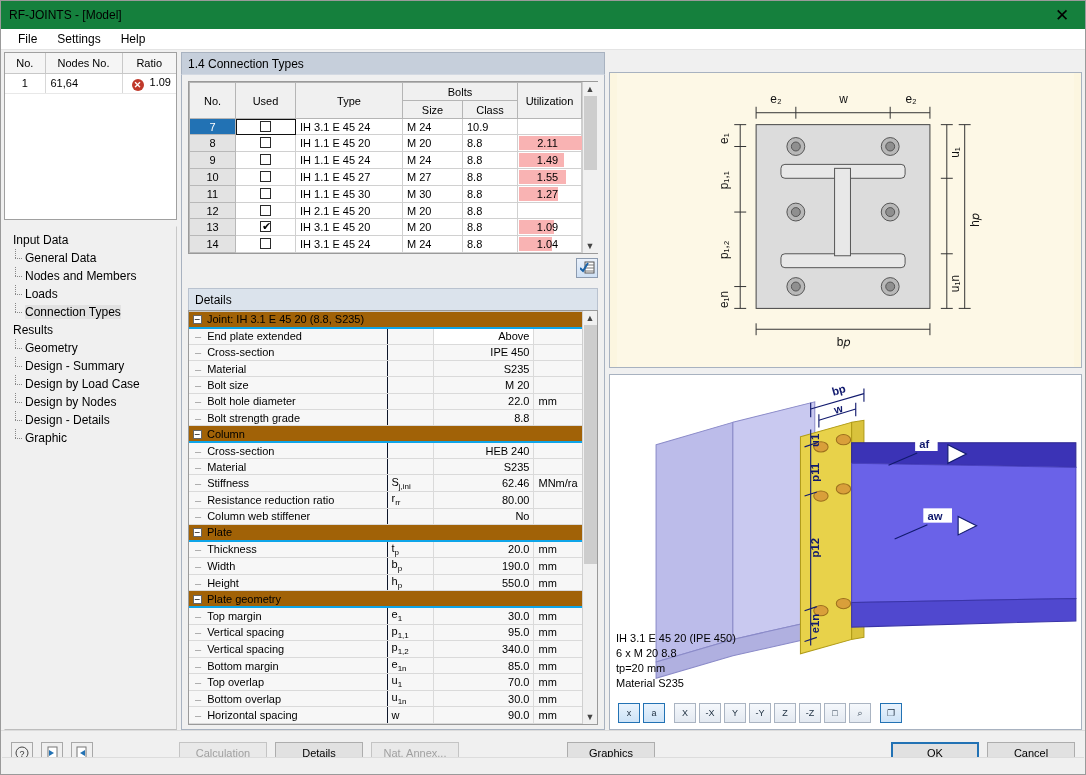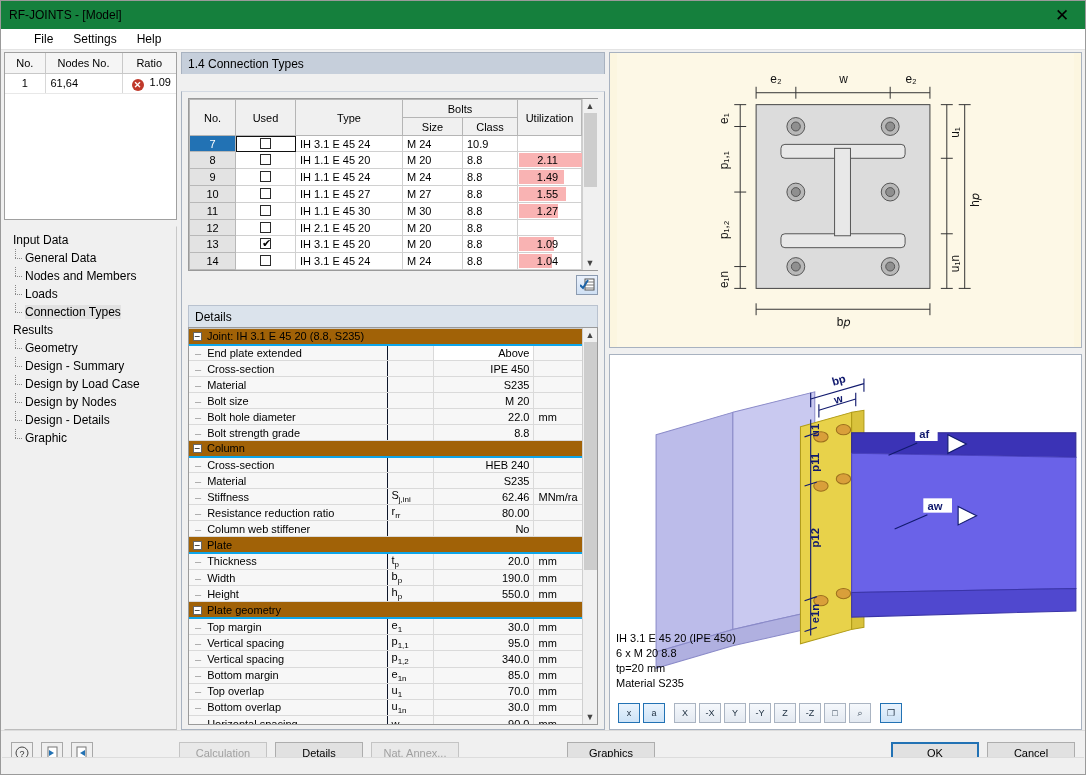--- a/index.html
+++ b/index.html
@@ -32,21 +32,21 @@
     position:absolute; right:0; top:0;
     width:46px; height:28px;
     display:flex; align-items:center; justify-content:center;
     font-size:17px; color:#000; font-family:"Liberation Sans",sans-serif;
     cursor:default;
   }
   
   .menubar {
     height:21px; background:#ffffff;
     display:flex; align-items:center;
-    padding-left:24px; gap:2px;
+    padding-left:8px; gap:2px;
     flex:0 0 auto;
     border-bottom:1px solid #e4e4e4;
   }
   .menubar .mi { padding:2px 9px; font-size:12px; color:#000; }
 
   
   .bodywrap { flex:1 1 auto; display:flex; min-height:0; }
 
   
   .leftpane {
@@ -111,22 +111,22 @@
     border-left:1px dotted #888;
   }
   .tree .leaf::after{
     content:""; position:absolute; left:4px; top:50%; width:7px;
     border-top:1px dotted #888;
   }
   .tree .leaf.sel > span { background:#e2e2e2; }
 
   
   .rightpane { flex:1 1 auto; display:flex; min-width:0; padding:2px 3px 0 2px; gap:4px; }
-  .col-left { width:424px; flex:0 0 424px; display:flex; flex-direction:column;gap:17px; }
-  .col-right { flex:1 1 auto; display:flex; flex-direction:column; gap:6px; }
+  .col-left { width:424px; flex:0 0 424px; display:flex; flex-direction:column; }
+  .col-right { flex:1 1 auto; display:flex; flex-direction:column; gap:6px;margin-top:20px; }
 
   .panel-header {
     background:#c6cfdb;
     height:22px; line-height:22px;
     padding-left:6px; font-size:12px;
     border:1px solid #a8b2c0;
     border-bottom:none;
   }
   .panel-body {
     background:#f0f0f0;

